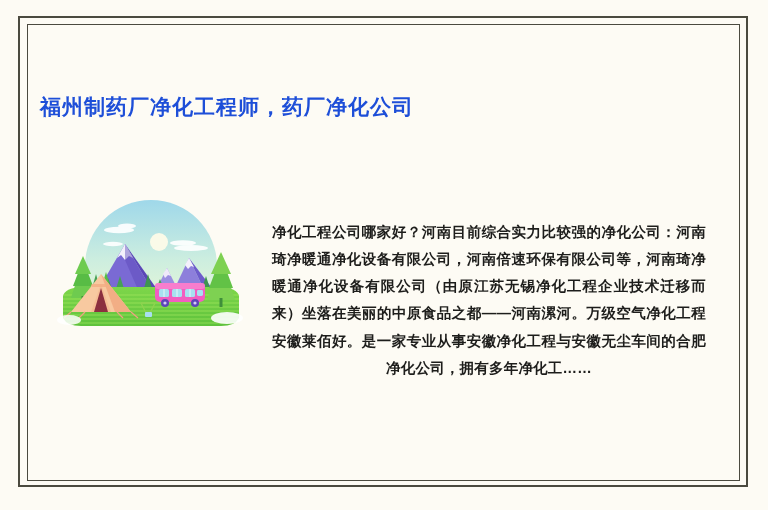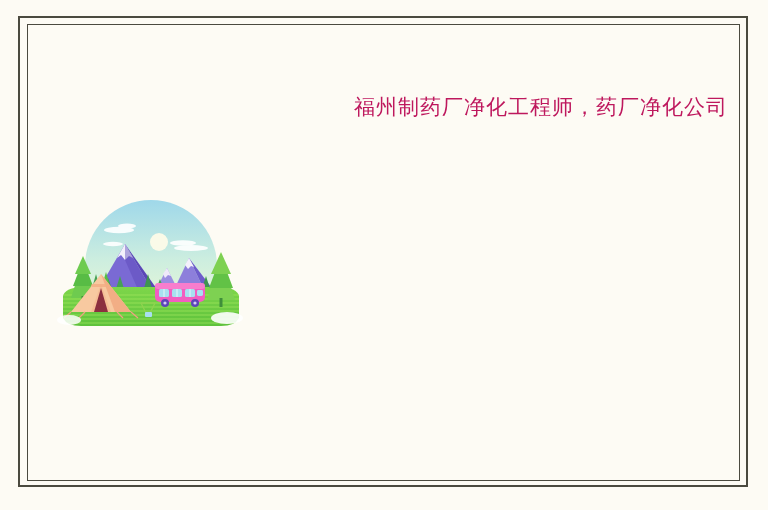--- a/index.html
+++ b/index.html
@@ -39,25 +39,25 @@
     border: 1px solid #4b4a3f;
     box-sizing: border-box;
     pointer-events: none;
   }
   
   .page-title {
     position: absolute;
     left: 40px;
     top: 78px;
     width: 688px;
-    text-align: right;
+    text-align: left;
     font-size: 21px;
-    font-weight: normal;
+    font-weight: bold;
     letter-spacing: 1px;
-    color: #be185d;
+    color: #1d4ed8;
     line-height: 30px;
     white-space: nowrap;
   }
   
   .content {
     position: absolute;
     left: 40px;
     top: 196px;
     width: 688px;
     height: 220px;
@@ -233,15 +233,16 @@
           <rect x="90" y="112" width="7" height="5" rx="1" fill="#a8dff0"></rect>
         </g>
 
         <g>
           <ellipse cx="172" cy="118" rx="16" ry="6" fill="#ffffff" opacity="0.9"></ellipse>
           <ellipse cx="14" cy="120" rx="12" ry="5" fill="#ffffff" opacity="0.85"></ellipse>
         </g>
       </svg>
     </div>
 
+    <p class="body-text">净化工程公司哪家好？河南目前综合实力比较强的净化公司：河南琦净暖通净化设备有限公司，河南倍速环保有限公司等，河南琦净暖通净化设备有限公司（由原江苏无锡净化工程企业技术迁移而来）坐落在美丽的中原食品之都——河南漯河。万级空气净化工程安徽莱佰好。是一家专业从事安徽净化工程与安徽无尘车间的合肥净化公司，拥有多年净化工……</p>
 
   </div>
 </div>
 
 </body></html>

